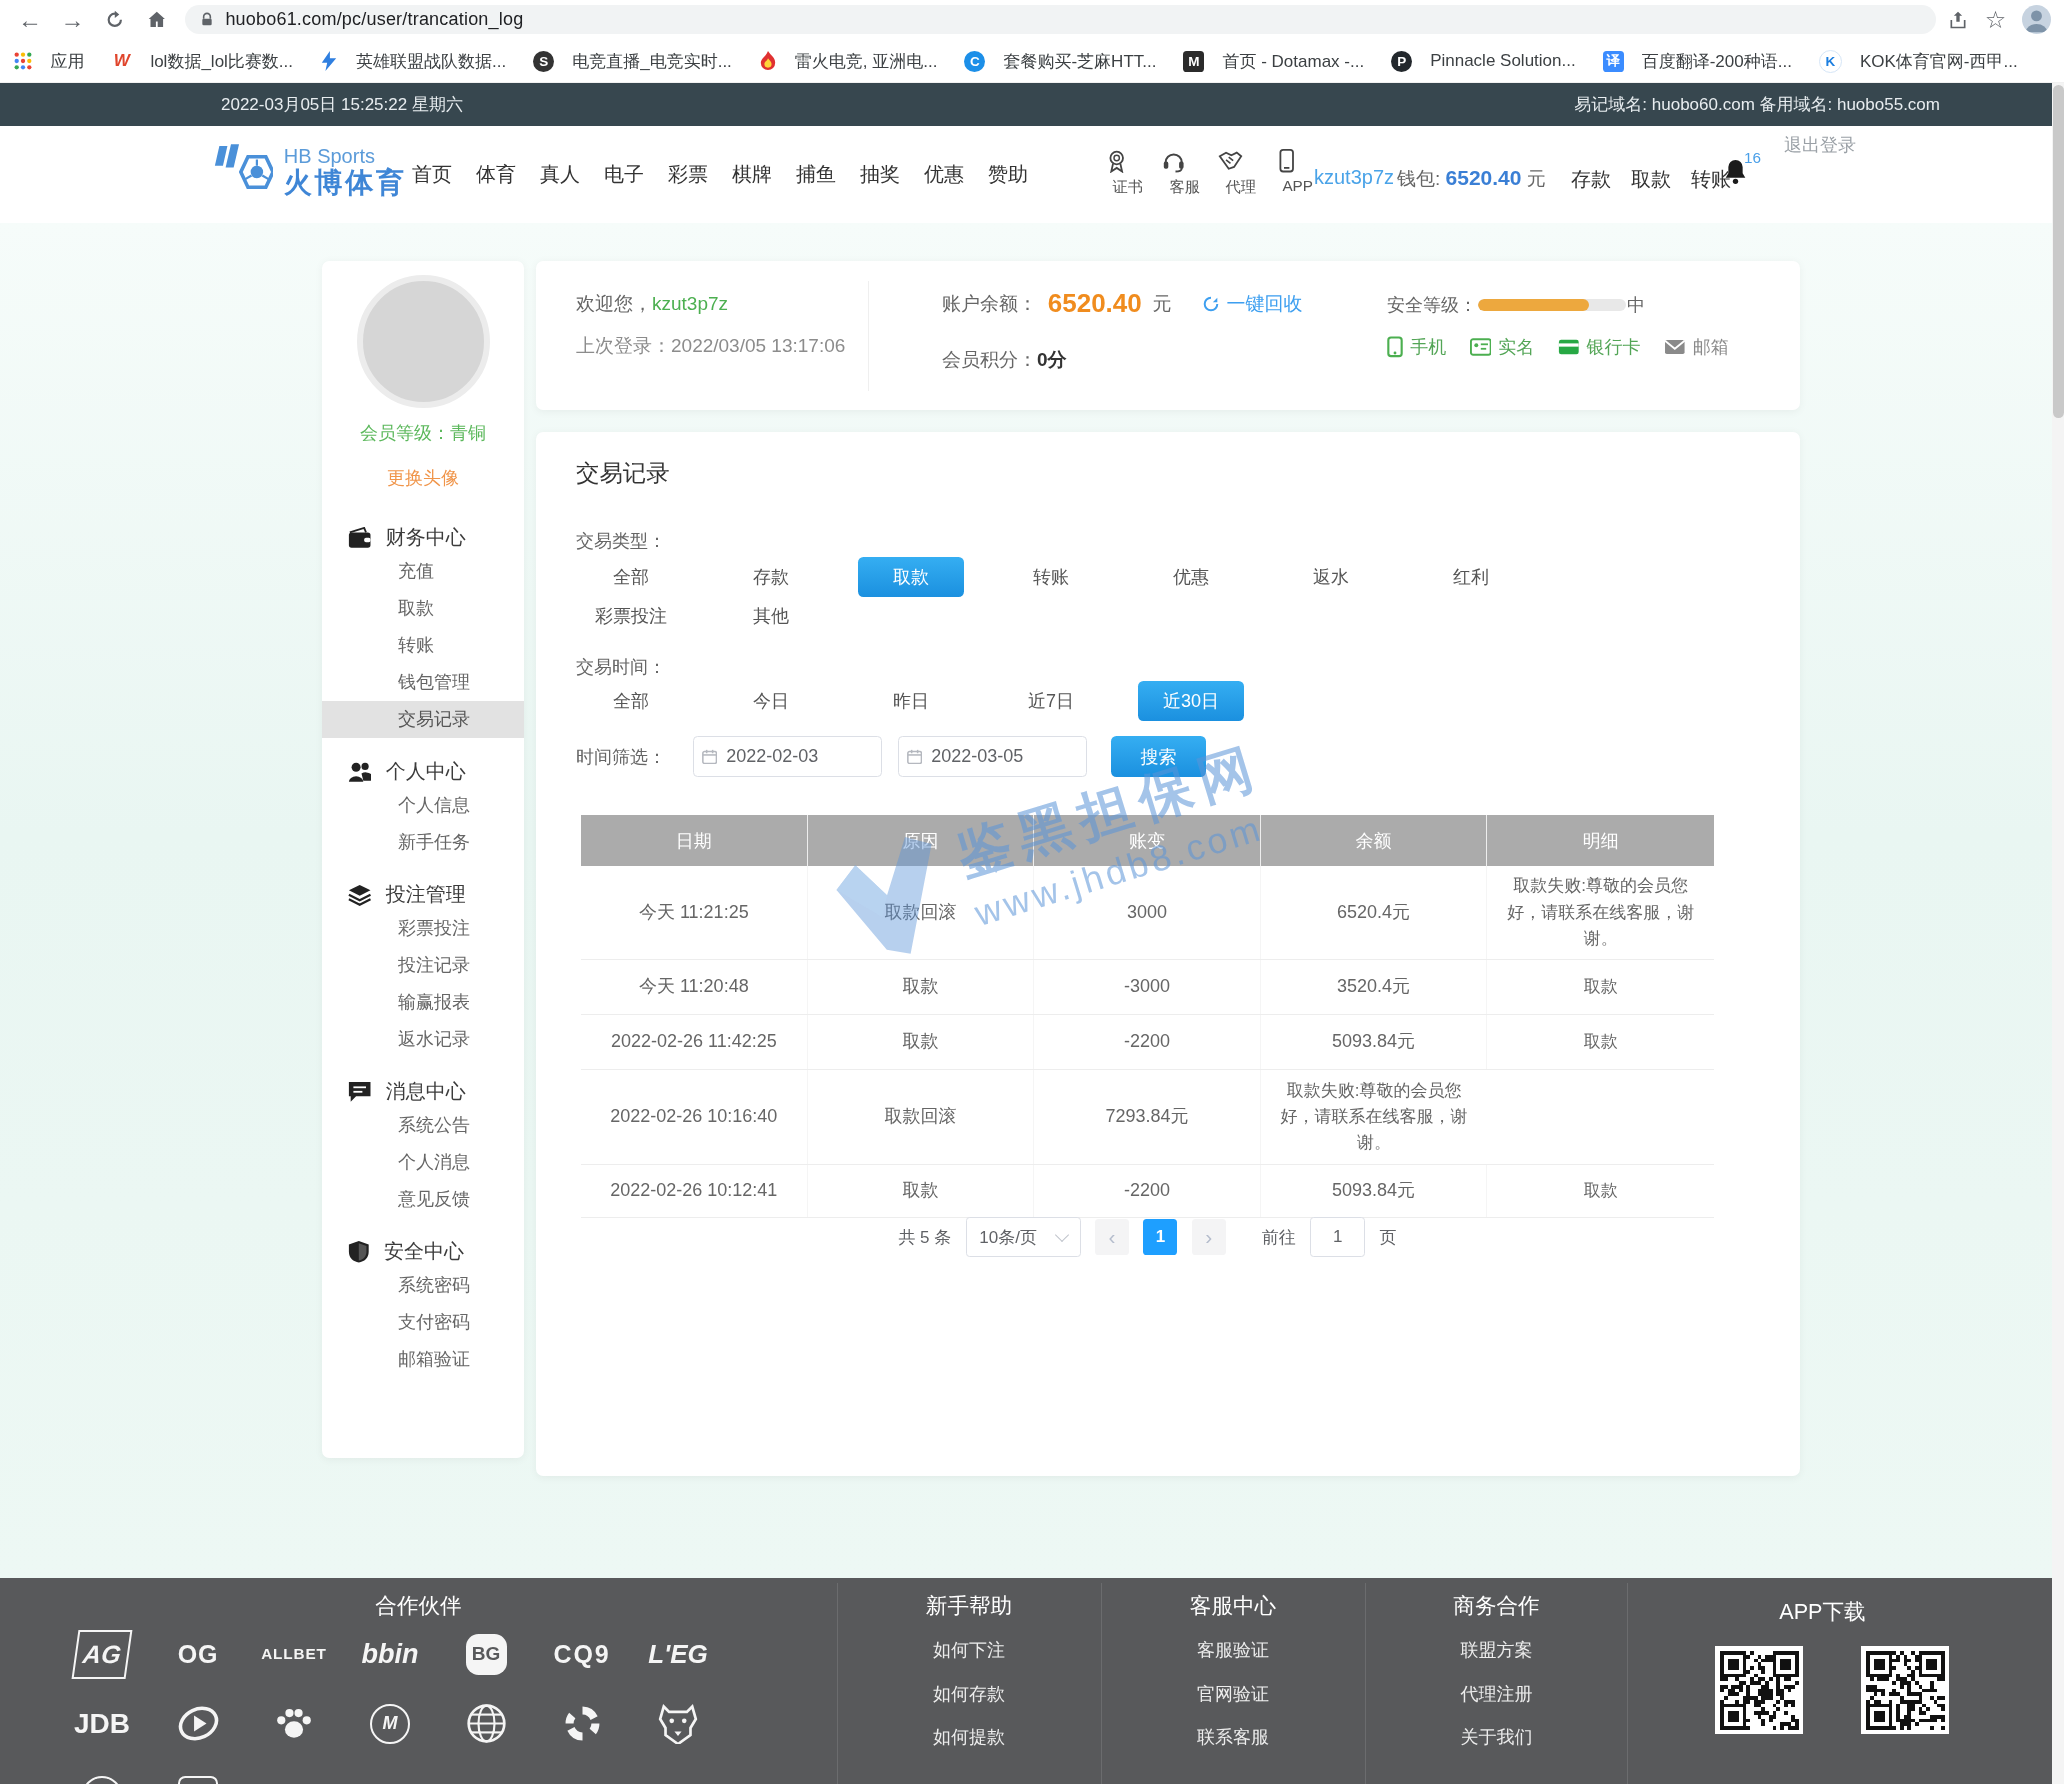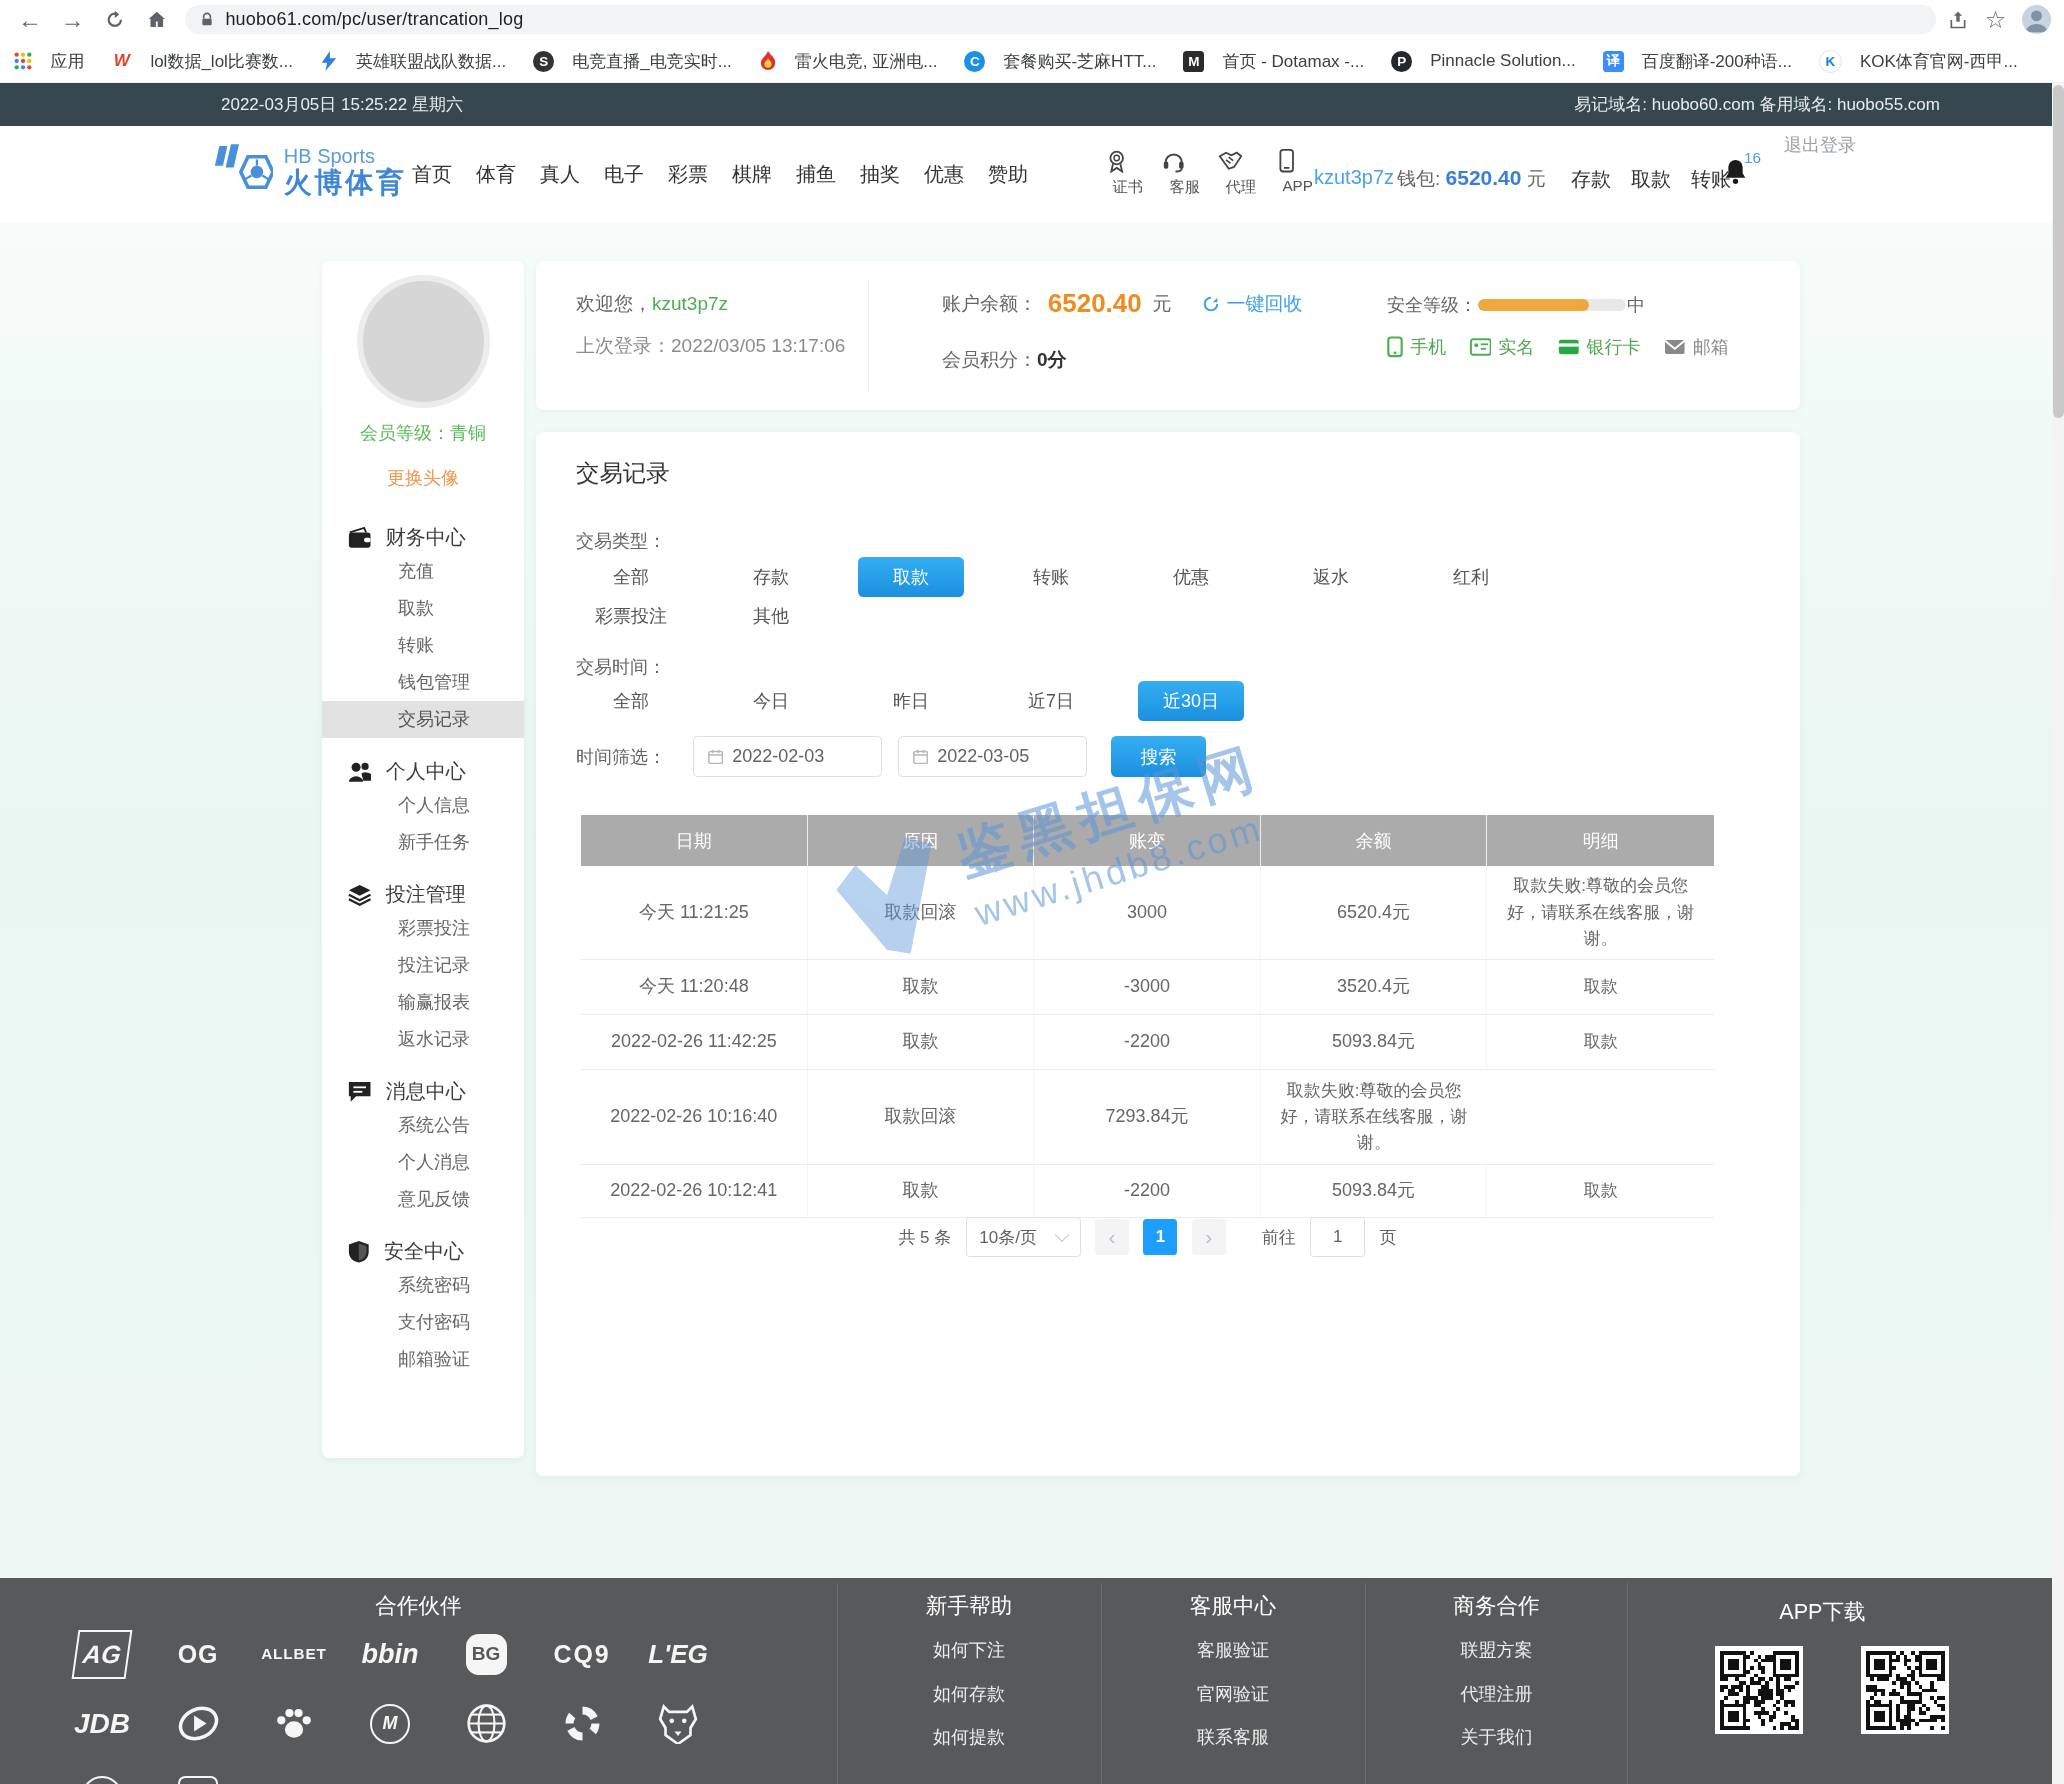--- a/index.html
+++ b/index.html
@@ -83,21 +83,21 @@
   .tcard{left:536px;top:209px;width:1264px;height:1044px}
   .t-title{position:absolute;left:40px;top:25px;font-size:23.4px;color:#333}
   .flabel{position:absolute;left:40px;font-size:18px;color:#666}
   .frow{position:absolute;left:25px;display:flex}
   .fslot{width:140px;height:41px;display:flex;align-items:center;justify-content:center}
   .fitem{font-size:18px;color:#555;cursor:pointer}
   .fbtn{width:106px;height:40px;border-radius:5.4px;background:linear-gradient(180deg,#35aef2,#1b90df);
         color:#fff;font-size:18px;display:flex;align-items:center;justify-content:center;cursor:pointer}
   .daterow{position:absolute;left:40px;top:304px;display:flex;align-items:center}
   .dinput{width:189px;height:41px;border:0.9px solid #dcdfe6;border-radius:4.5px;background:#fff;
-          display:flex;align-items:center;gap:9px;padding:0 14px;box-sizing:border-box;font-size:18px;color:#606266;cursor:pointer}
+          display:flex;align-items:center;gap:9px;padding:0 8px;box-sizing:border-box;font-size:18px;color:#606266;cursor:pointer}
   .searchbtn{width:95px;height:41px;border-radius:5.4px;background:linear-gradient(180deg,#35aef2,#1b90df);
              color:#fff;font-size:18px;display:flex;align-items:center;justify-content:center;cursor:pointer}
 
   .table{position:absolute;left:45px;top:383px;width:1133px}
   .thead,.trow{display:grid;grid-template-columns:1fr 1fr 1fr 1fr 1fr}
   .thead{background:#ababab;height:51px}
   .thead .th{display:flex;align-items:center;justify-content:center;color:#fff;font-size:18px;border-right:0.9px solid rgba(255,255,255,.8)}
   .thead .th:last-child{border-right:none}
   .trow{border-bottom:0.9px solid #ededed;background:#fff}
   .trow .td{display:flex;align-items:center;justify-content:center;text-align:center;
@@ -131,21 +131,21 @@
             row-gap:23.4px;justify-items:center;align-items:center}
   .plg{color:#f5f5f5;cursor:pointer;display:flex;align-items:center;justify-content:center;height:43px}
   .lg-ag{font-size:25px;font-weight:bold;font-style:italic;border:2.7px solid #f5f5f5;padding:0.9px 6.3px;transform:skewX(-8deg)}
   .lg-og{font-size:25px;font-weight:bold;letter-spacing:0.9px}
   .lg-allbet{font-size:15.3px;font-weight:bold;letter-spacing:0.9px}
   .lg-bbin{font-size:27px;font-weight:bold;font-style:italic;text-transform:lowercase}
   .lg-bg{width:41px;height:41px;border-radius:12.6px;background:#f5f5f5;color:#58595b;font-size:19px;font-weight:bold;
          display:flex;align-items:center;justify-content:center}
   .lg-cq9{font-size:25px;font-weight:bold;letter-spacing:1.8px}
   .lg-leg{font-size:26px;font-weight:bold;font-style:italic}
-  .lg-jdb{font-size:28px;font-weight:bold;font-style:italic}
+  .lg-jdb{font-size:28px;font-weight:bold;}
   .ring{width:40px;height:40px;border:2.7px solid #f5f5f5;border-radius:50%;display:flex;align-items:center;justify-content:center;box-sizing:border-box}
   .qr{position:absolute;top:68px;width:88px;height:88px;background:#fff;padding:4.5px;box-sizing:border-box;cursor:pointer}
 
   .scrollbar{position:absolute;right:0;top:83px;width:12.6px;height:1702px;background:#f4f4f4}
   .scroll-thumb{position:absolute;right:0.9px;top:1.8px;width:10.8px;height:333px;border-radius:5.4px;background:#c9c9c9;cursor:pointer}
 </style>
 </head>
 <body>
 
 <div class="toolbar">

